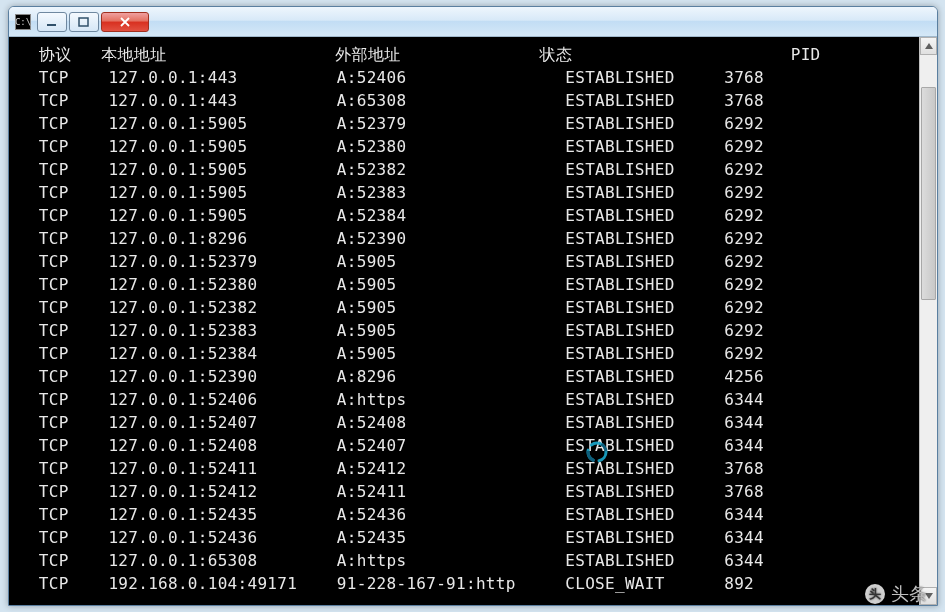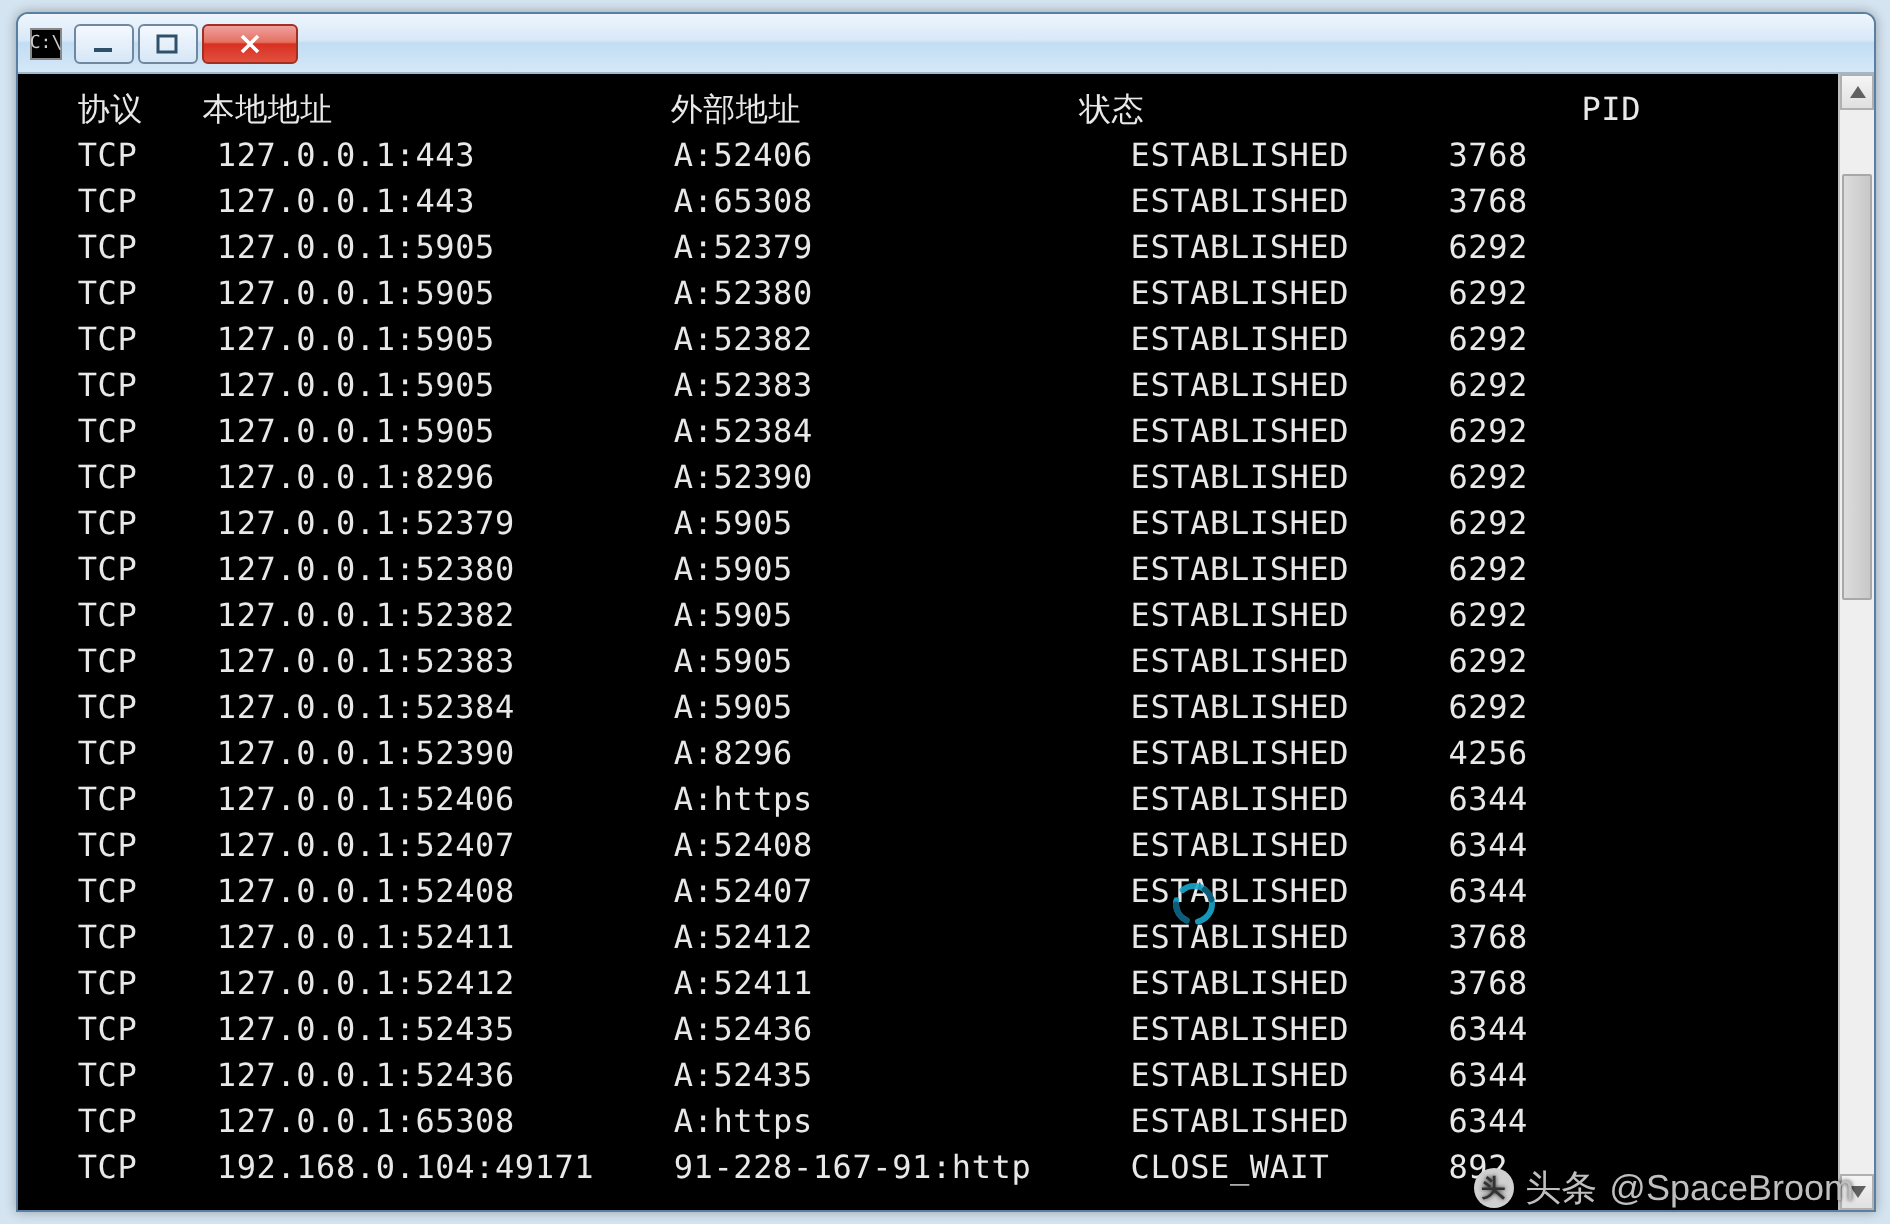--- a/index.html
+++ b/index.html
@@ -227,14 +227,13 @@
         <circle cx="13" cy="13" r="9" fill="none" stroke="#1aa7cc" stroke-width="3" stroke-dasharray="12 6" stroke-linecap="round" opacity="0.9"></circle>
         <circle cx="13" cy="13" r="9" fill="none" stroke="#0d5d7a" stroke-width="3" stroke-dasharray="6 20" stroke-linecap="round" transform="rotate(140 13 13)"></circle>
       </svg>
     </div>
   </div>
 </div>
 
 <div class="watermark">
   <span class="wm-icon">头</span>
   <span>头条</span>
-  <span>@SpaceBroom</span>
 </div>
 
 </body></html>

